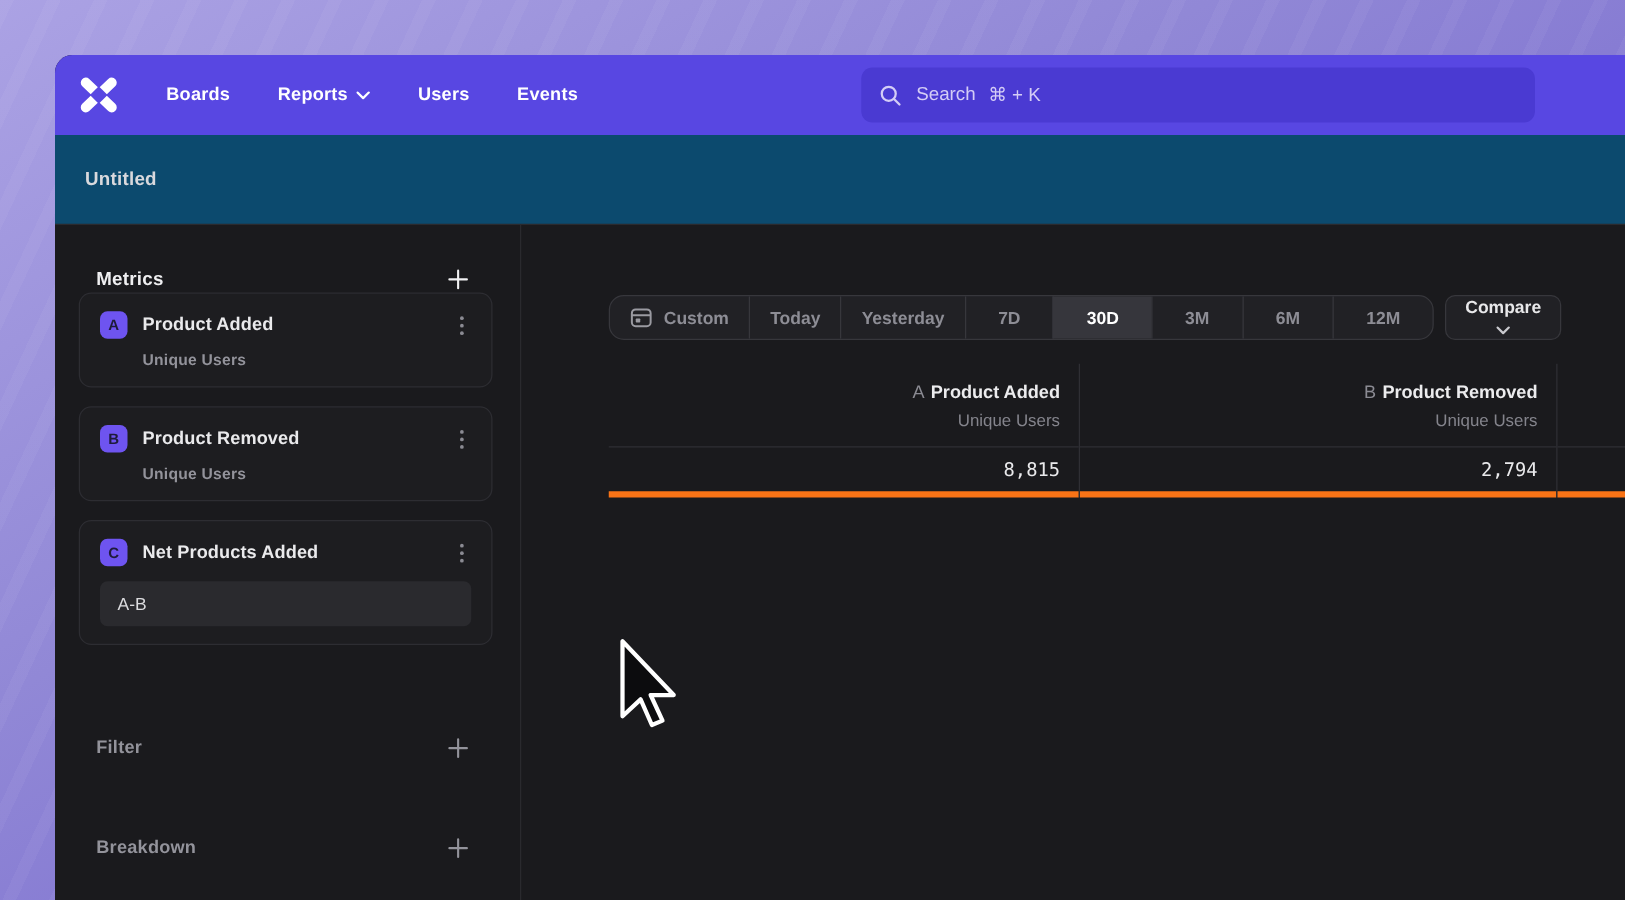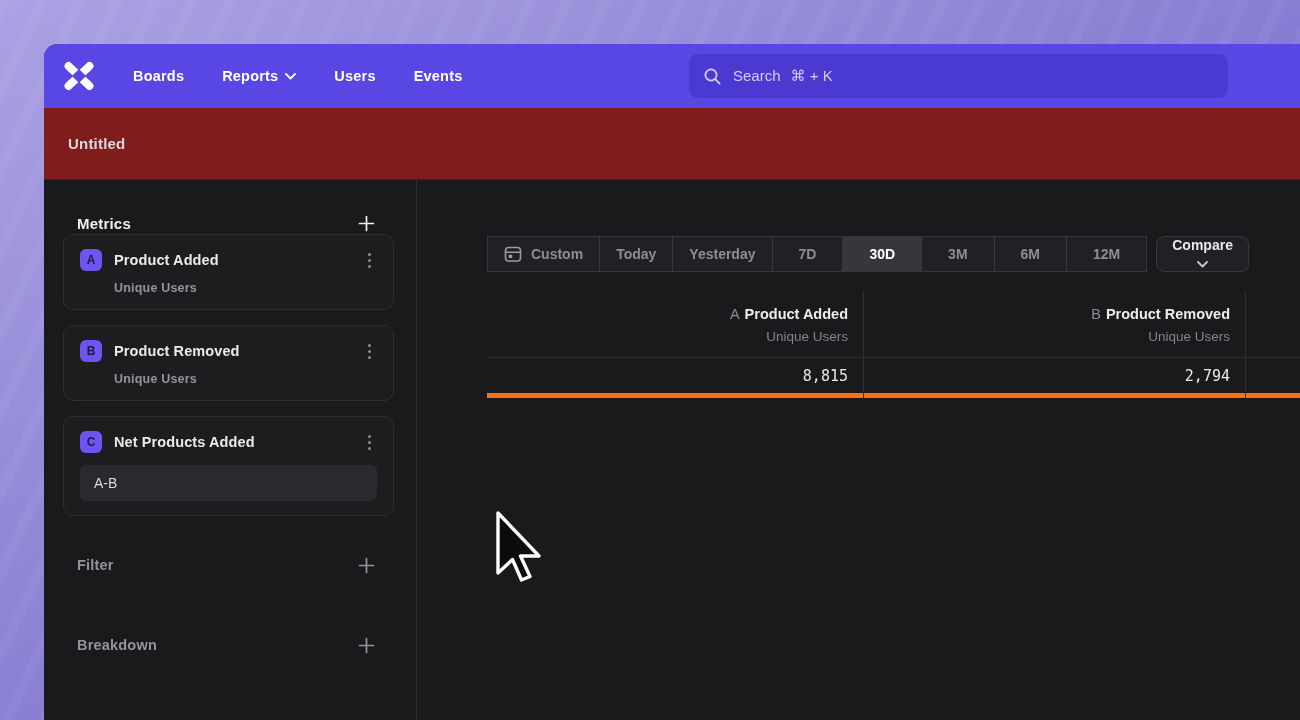--- a/index.html
+++ b/index.html
@@ -35,21 +35,21 @@
   .chev{ width:11px; height:7px; display:block; }
   .searchbox{
     margin-left:auto; margin-right:72px; width:539px; height:44px;
     background:var(--search-purple,#4a3ad2); border-radius:9px;
     display:flex; align-items:center; padding:0 14px; gap:11px;
   }
   .searchbox .stext{ color:#d4cdf6; font-size:15px; font-weight:500; display:flex; gap:10px; }
 
   
   .titlebar{
-    height:72px; flex:0 0 72px; background:#7f1d1d;
+    height:72px; flex:0 0 72px; background:#0c4a6e;
     border-bottom:1px solid var(--line-soft,#2a2a2e);
     display:flex; align-items:center; padding-left:24px;
   }
   .titlebar .title{ color:#d9d9dd; font-size:15px; font-weight:600; letter-spacing:.2px; }
 
   
   .content{ flex:1; display:flex; min-height:0; }
   .sidebar{
     width:373px; flex:0 0 373px; border-right:1px solid var(--line-soft,#2a2a2e);
     padding-top:32px;
@@ -77,29 +77,29 @@
   .mc-name{ margin-left:12px; color:#eaeaec; font-size:14.5px; font-weight:700; letter-spacing:.1px; }
   .kebab{ margin-left:auto; width:16px; height:18px; display:flex; flex-direction:column;
           align-items:center; justify-content:center; gap:3px; cursor:pointer; }
   .kebab i{ width:3px; height:3px; border-radius:50%; background:#8b8b93; display:block; }
   .mc-measure{ margin:10px 0 0 34px; color:var(--text-dim,#93939b); font-size:12.5px; font-weight:700; letter-spacing:.2px; }
   .mc-formula{
     margin-top:12px; height:36px; background:#2a2a2e; border-radius:6px;
     display:flex; align-items:center; padding-left:14px;
     color:#dcdcdf; font-size:14px; font-weight:500;
   }
-  .gap-filter{ margin-top:38px; }
+  .gap-filter{ margin-top:71px; }
   .gap-breakdown{ margin-top:58px; }
 
   
   .main{ flex:1; padding:56px 0 0 70px; min-width:0; }
   .toolbar{ display:flex; align-items:center; }
   .range-group{
     display:flex; height:36px; border:1px solid var(--line,#37373c);
-    border-radius:0; overflow:hidden; background:#212125;
+    border-radius:12px; overflow:hidden; background:#212125;
   }
   .seg{
     display:flex; align-items:center; justify-content:center; gap:9px;
     padding:0 16px; font-size:14px; font-weight:600; color:#8d8d95;
     border-left:1px solid var(--line,#37373c); cursor:pointer; white-space:nowrap;
   }
   .seg:first-child{ border-left:none; }
   .seg.short{ padding:0 26px; }
   .seg.selected{ background:var(--selected-tab-bg,#36363c); color:#ffffff; font-weight:700; }
   .cal{ width:18px; height:18px; display:block; }

